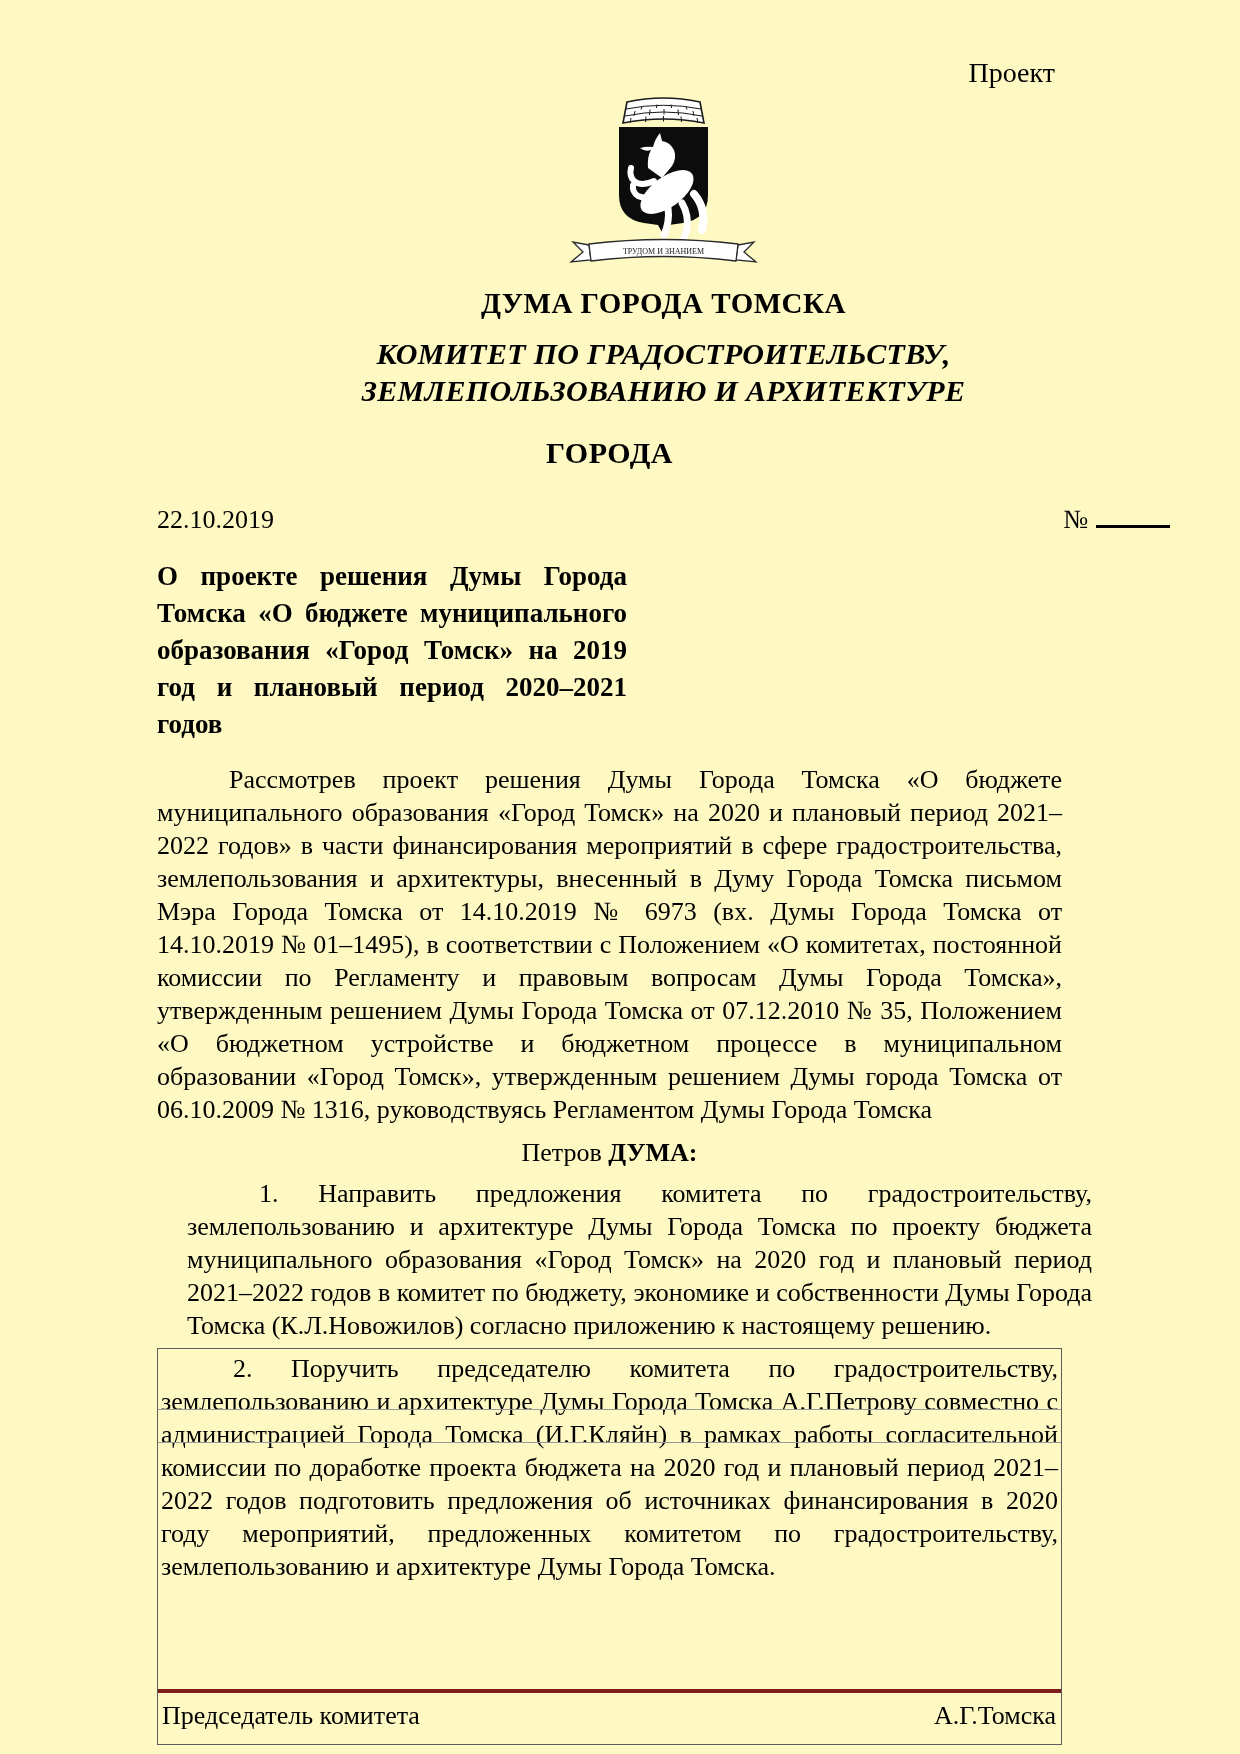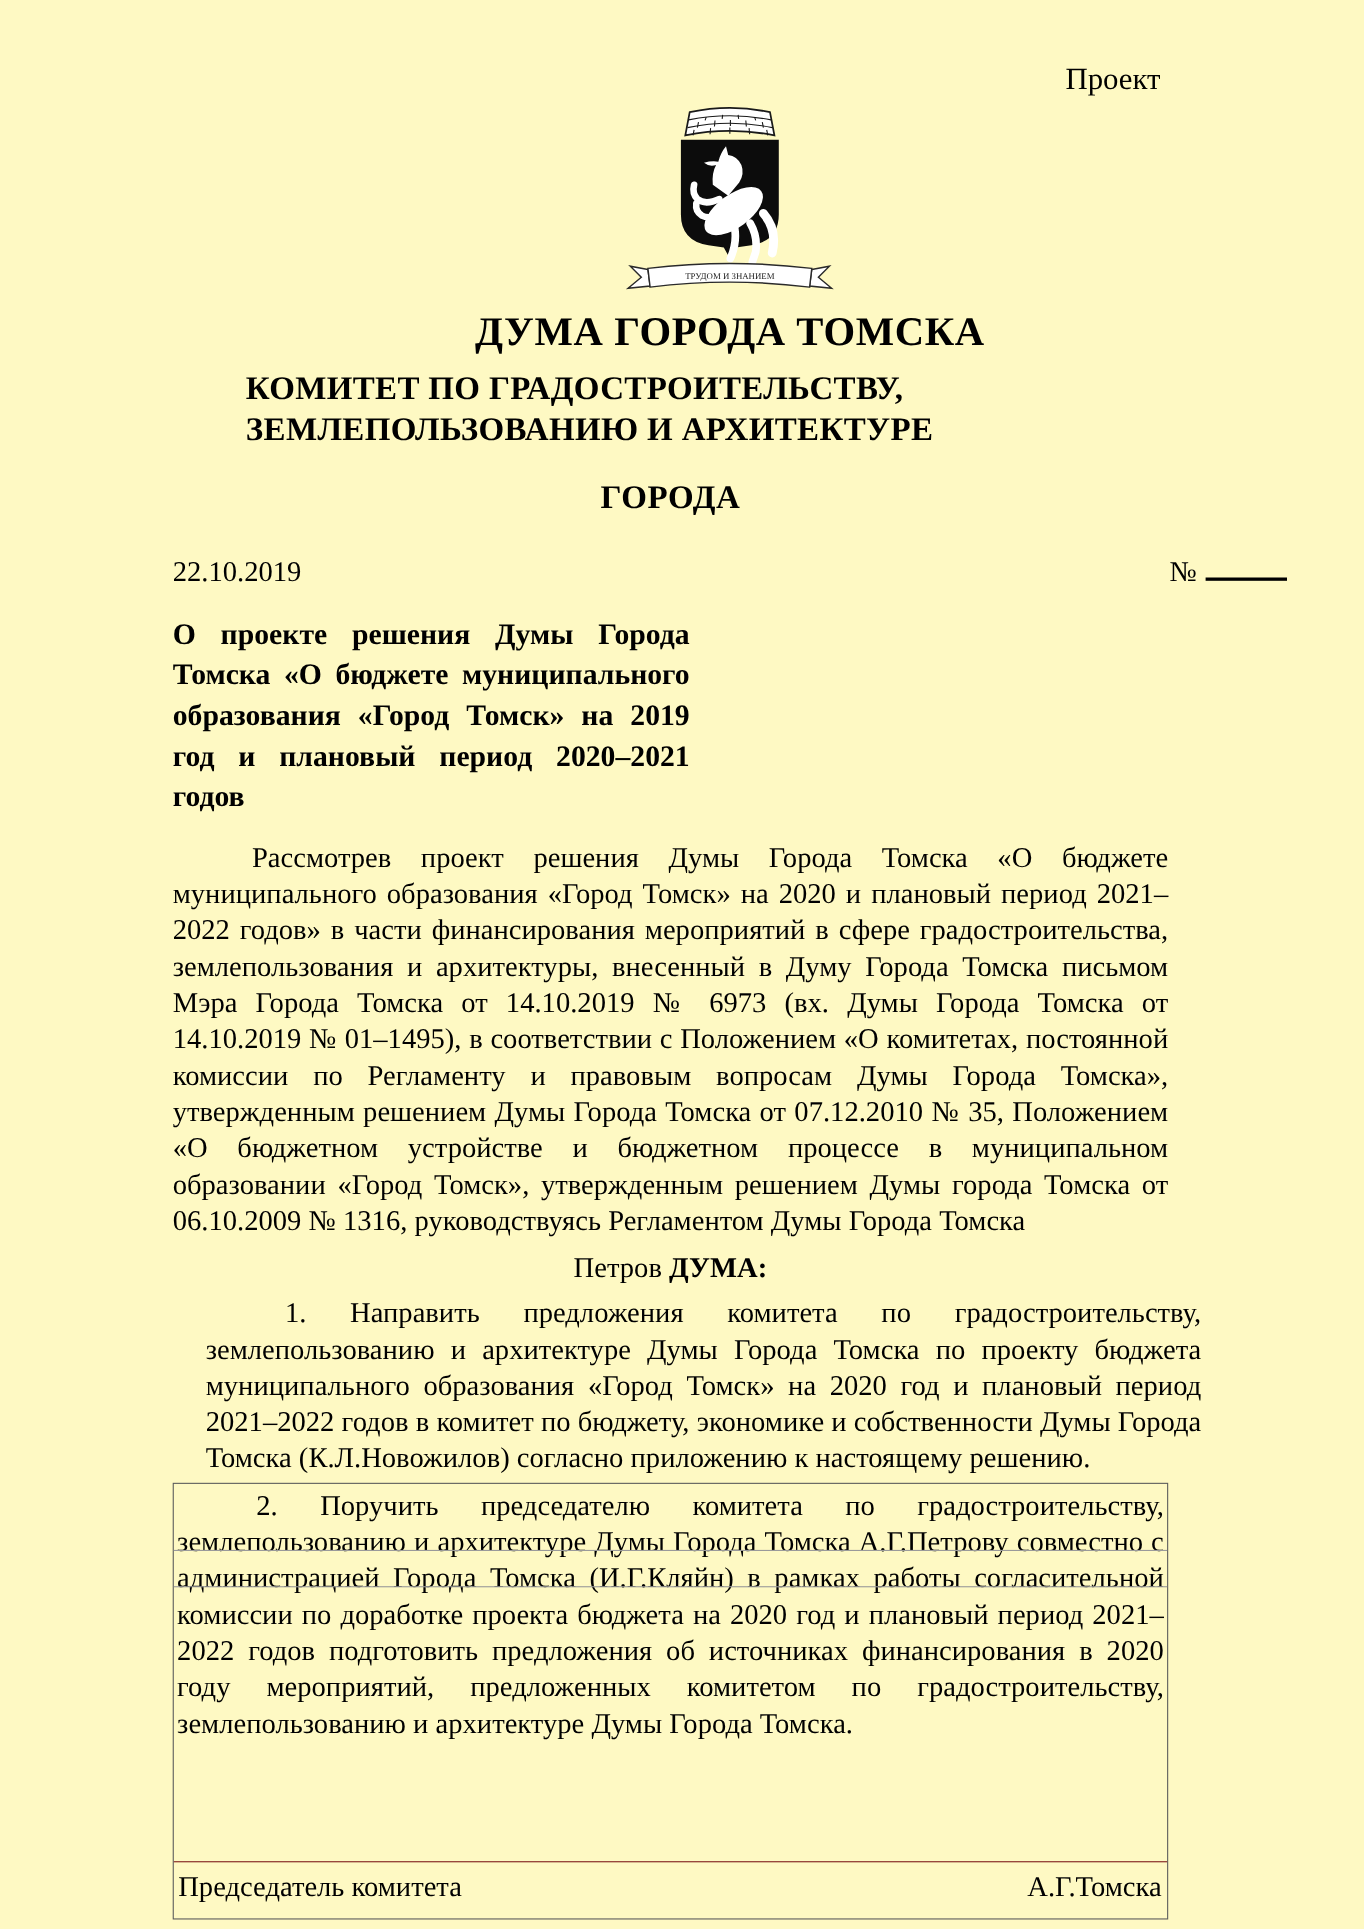--- a/index.html
+++ b/index.html
@@ -6,41 +6,41 @@
   html,body { background:#e9e9e9; }
   .page {
     width:1240px; height:1754px; margin:0 auto; background:#fef9c3;
     position:relative; overflow:hidden; color:#000;
     font-family:"Liberation Serif","DejaVu Serif",serif;
     font-size:26px; line-height:33px;
   }
   .content { padding:56px 70px 0 157px; }
   .stamp-row { width:898px; text-align:right; font-size:28px; }
   .emblem { display:block; margin:8px auto 0; }
-  .org-name { text-align:center; font-weight:bold; font-size:37px; line-height:36px; margin-top:16px; letter-spacing:.5px; }
-  .committee-name { text-align:left; font-weight:bold; font-size:30px; line-height:37px; margin:14px auto 0; max-width:880px; width:905px; letter-spacing:.3px; }
+  .org-name { text-align:center; font-weight:bold; font-size:29px; line-height:36px; margin-top:16px; letter-spacing:.5px; }
+  .committee-name { text-align:center; font-weight:bold; font-size:30px; line-height:37px; margin:14px auto 0; max-width:880px; width:905px; letter-spacing:.3px;font-style:italic; }
   .doc-type { text-align:center; font-weight:bold; font-size:30px; line-height:36px; margin-top:26px; width:905px; letter-spacing:.5px; }
   .dateline { margin-top:32px; width:1013px; display:flex; justify-content:space-between; align-items:flex-end; }
   .number-cell { white-space:nowrap; }
   .number-blank { display:inline-block; width:74px; border-bottom:3px solid #000; height:24px; margin-left:8px; vertical-align:baseline; }
   .subject { margin-top:22px; width:470px; font-weight:bold; font-size:27px; line-height:37px; text-align:justify; }
   .para { width:905px; text-align:justify; text-indent:72px; }
   .preamble { margin-top:20px; }
   .resolved { margin-top:10px; width:905px; text-align:center; }
   .resolved .kw { font-weight:bold; }
   .item1 { margin-top:8px;margin-left:30px; }
   .decision-box {
     margin-top:6px; width:905px; height:397px; border:1px solid #5c5c5c;
     position:relative; display:flex; flex-direction:column;
   }
   .decision-box .para { width:100%; padding:3px 3px 0 3px; }
   .hairline { position:absolute; left:0; right:0; height:1px; background:#9a9a9a; }
   .hl-1 { top:60px; } .hl-2 { top:93px; }
   .box-spacer { flex:1; }
-  .sig-row { border-top:1px solid #7f1d1d; display:flex; justify-content:space-between; padding:6px 5px 12px 4px;text-align:right; }
+  .sig-row { border-top:4px solid #7f1d1d; display:flex; justify-content:space-between; padding:6px 5px 12px 4px;text-align:right; }
   svg text { font-family:"Liberation Serif","DejaVu Serif",serif; }
 </style>
 </head>
 <body>
 
 <div class="page">
   <div class="content">
 
     <div class="stamp-row">Проект</div>
 

